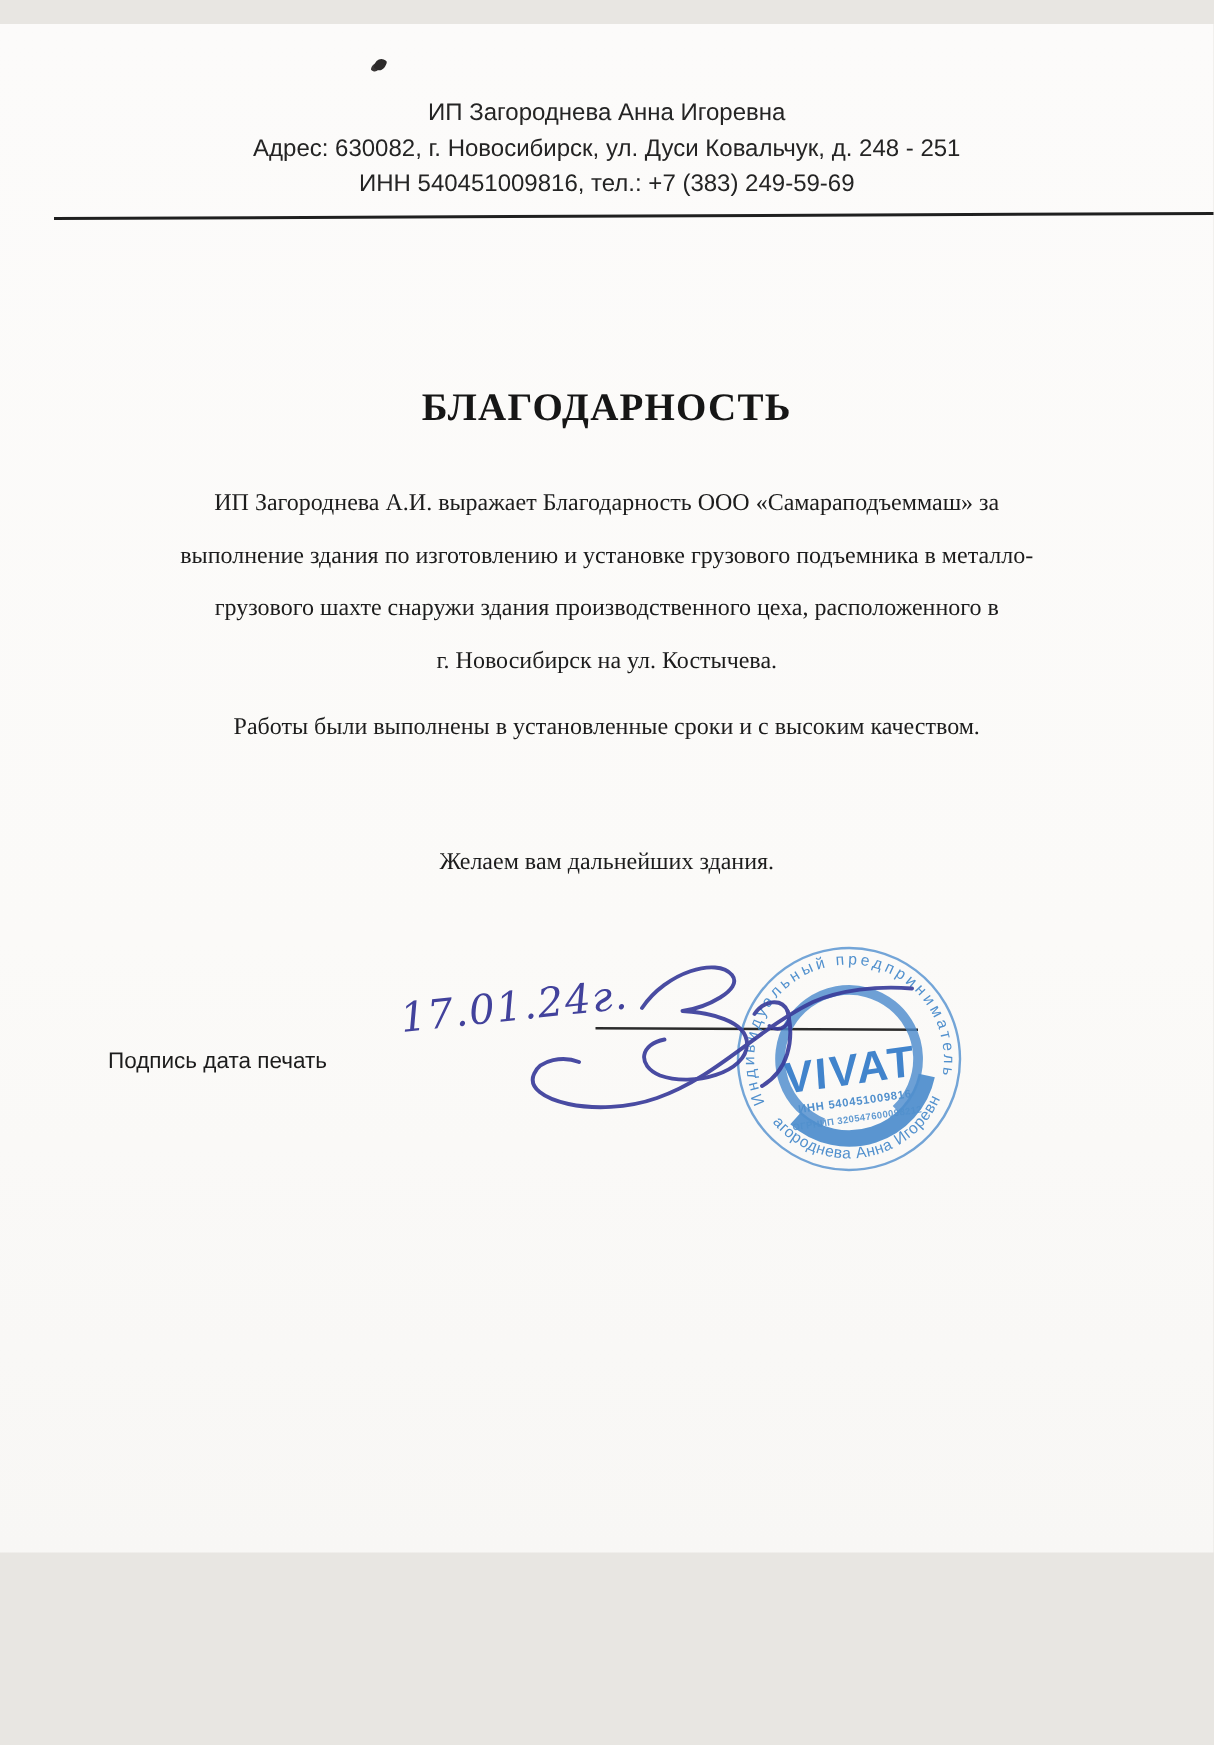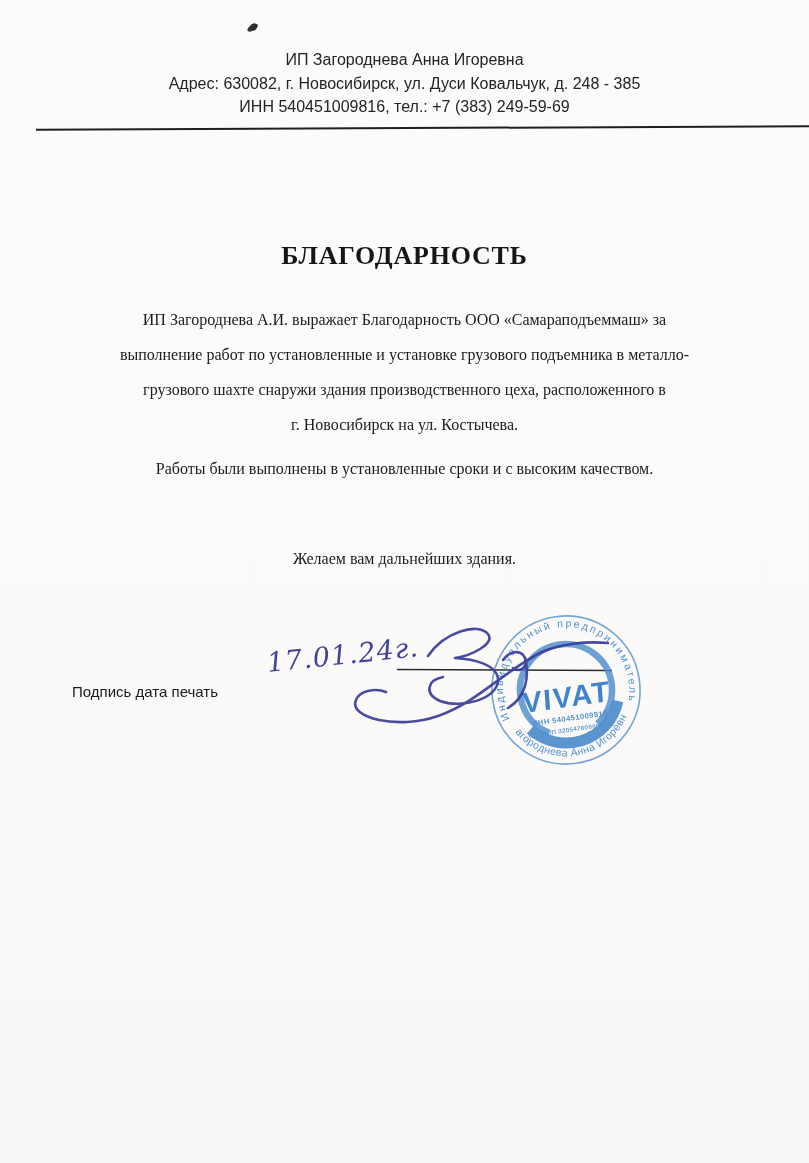--- a/index.html
+++ b/index.html
@@ -1,20 +1,20 @@
 <!DOCTYPE html>
 <html><head>
 <meta charset="utf-8">
 <style>
   html,body{margin:0;padding:0;}
   body{background:#e8e6e2;font-family:"Liberation Sans",sans-serif;}
   .page{
     position:relative;
-    width:809px;height:1163px;
-    margin:0 auto;
+    width:809px;height:1019px;
+    margin:16px auto;
     background:linear-gradient(180deg,#fcfbfa 0%,#fbfaf8 60%,#f8f7f5 100%);
     overflow:hidden;
     color:#1e1e1e;
   }
   .scan-mark{
     position:absolute;left:250px;top:23px;width:7px;height:8px;
     background:#2d2b2b;border-radius:60% 20% 55% 30%;
     transform:rotate(25deg);
     box-shadow:-2px 3px 0 -1px #3a3737;
   }
@@ -54,31 +54,31 @@
 </style>
 </head>
 <body>
 
 <div class="page">
 
   <div class="scan-mark"></div>
 
   <div class="header">
     <div>ИП Загороднева Анна Игоревна</div>
-    <div>Адрес: 630082, г. Новосибирск, ул. Дуси Ковальчук, д. 248 - 385</div>
+    <div>Адрес: 630082, г. Новосибирск, ул. Дуси Ковальчук, д. 248 - 251</div>
     <div>ИНН 540451009816, тел.: +7 (383) 249-59-69</div>
   </div>
 
   <div class="rule"></div>
 
   <div class="doc-title">БЛАГОДАРНОСТЬ</div>
 
   <div class="para para-main">
     <div>ИП Загороднева А.И. выражает Благодарность ООО «Самараподъеммаш» за</div>
-    <div>выполнение работ по установленные и установке грузового подъемника в металло-</div>
+    <div>выполнение здания по изготовлению и установке грузового подъемника в металло-</div>
     <div>грузового шахте снаружи здания производственного цеха, расположенного в</div>
     <div>г. Новосибирск на ул. Костычева.</div>
   </div>
 
   <div class="para para-line2">Работы были выполнены в установленные сроки и с высоким качеством.</div>
 
   <div class="para para-line3">Желаем вам дальнейших здания.</div>
 
   <div class="sign-label">Подпись дата печать</div>
 

